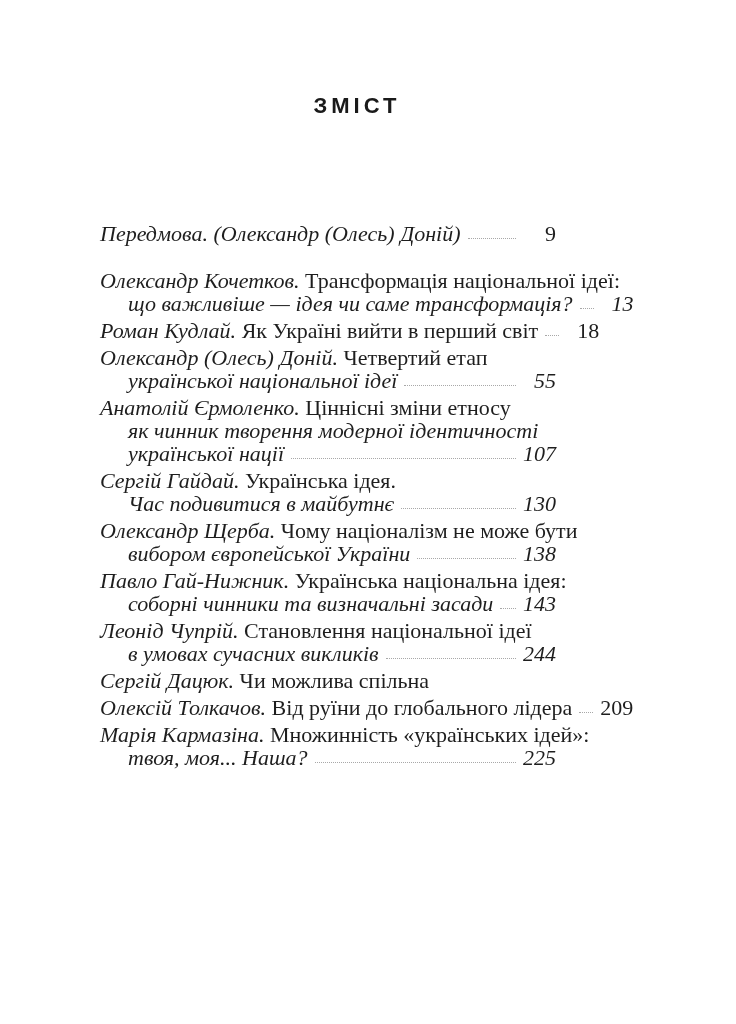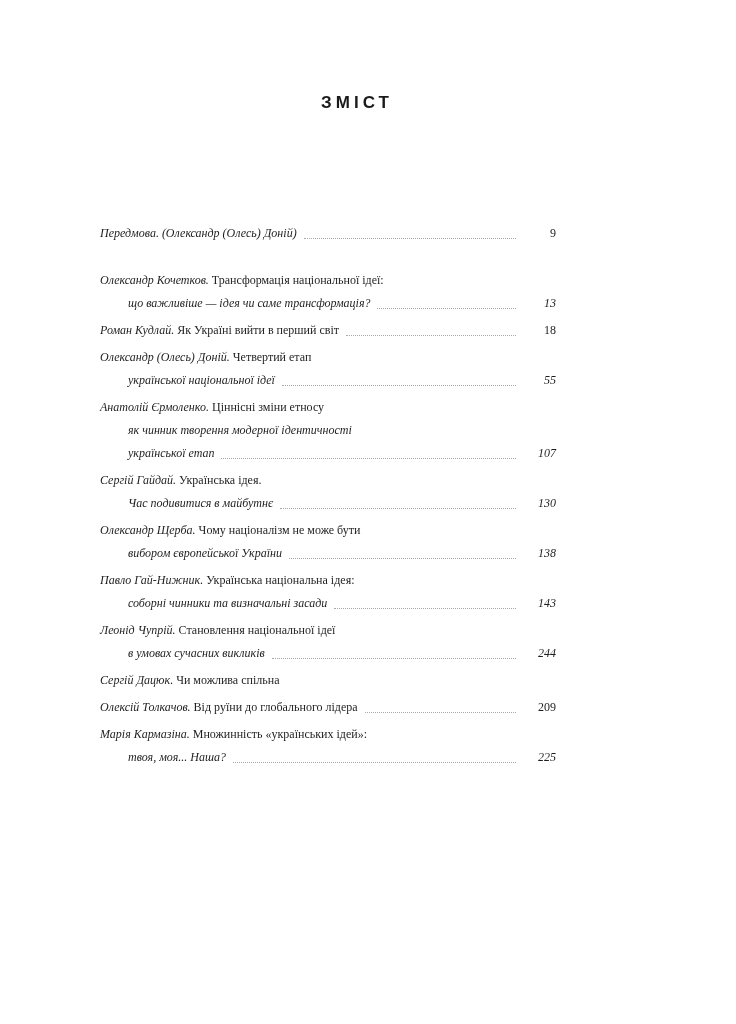--- a/index.html
+++ b/index.html
@@ -16,30 +16,30 @@
     overflow: hidden;
   }
   .page-title {
     position: absolute;
     top: 93px;
     left: 0;
     width: 714px;
     text-align: center;
     font-family: "Liberation Sans", sans-serif;
     font-weight: bold;
-    font-size: 17px;
+    font-size: 22px;
     letter-spacing: 4px;
     color: #1a1a1a;
   }
   .toc {
     position: absolute;
     left: 100px;
     top: 222px;
     width: 456px;
-    font-size: 12px;
+    font-size: 22px;
   }
   .toc-entry {
     margin-bottom: 4px;
   }
   .toc-entry.preface {
     margin-bottom: 24px;
   }
   .toc-line {
     display: flex;
     height: 23px;
@@ -110,21 +110,21 @@
       </div>
     </div>
     <div class="toc-entry">
       <div class="toc-line first">
         <span class="toc-text"><span class="author">Анатолій Єрмоленко.</span> Ціннісні зміни етносу</span>
       </div>
       <div class="toc-line cont">
         <span class="toc-text">як чинник творення модерної ідентичності</span>
       </div>
       <div class="toc-line cont">
-        <span class="toc-text">української етап</span>
+        <span class="toc-text">української нації</span>
         <span class="leader"></span>
         <span class="pagenum">107</span>
       </div>
     </div>
     <div class="toc-entry">
       <div class="toc-line first">
         <span class="toc-text"><span class="author">Сергій Гайдай.</span> Українська ідея.</span>
       </div>
       <div class="toc-line cont">
         <span class="toc-text">Час подивитися в майбутнє</span>

